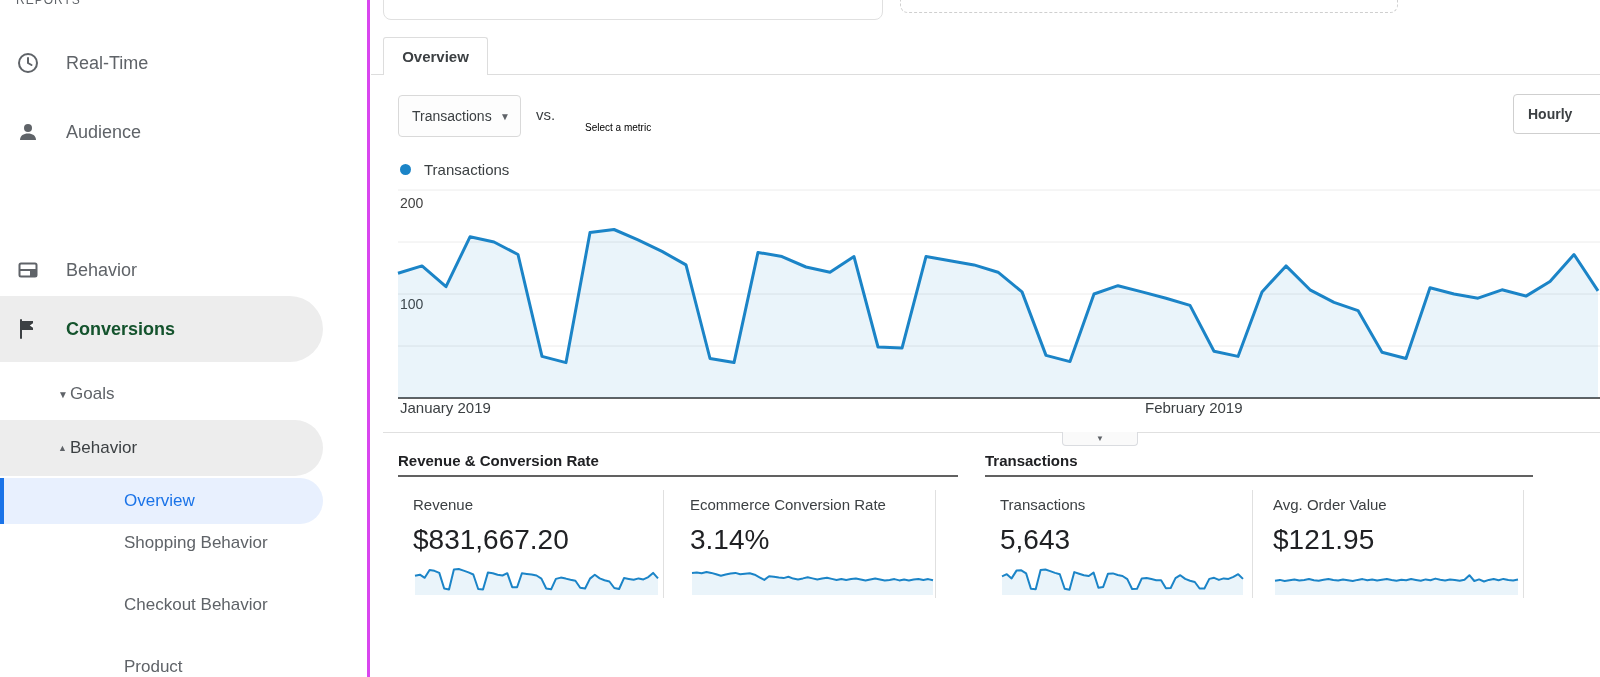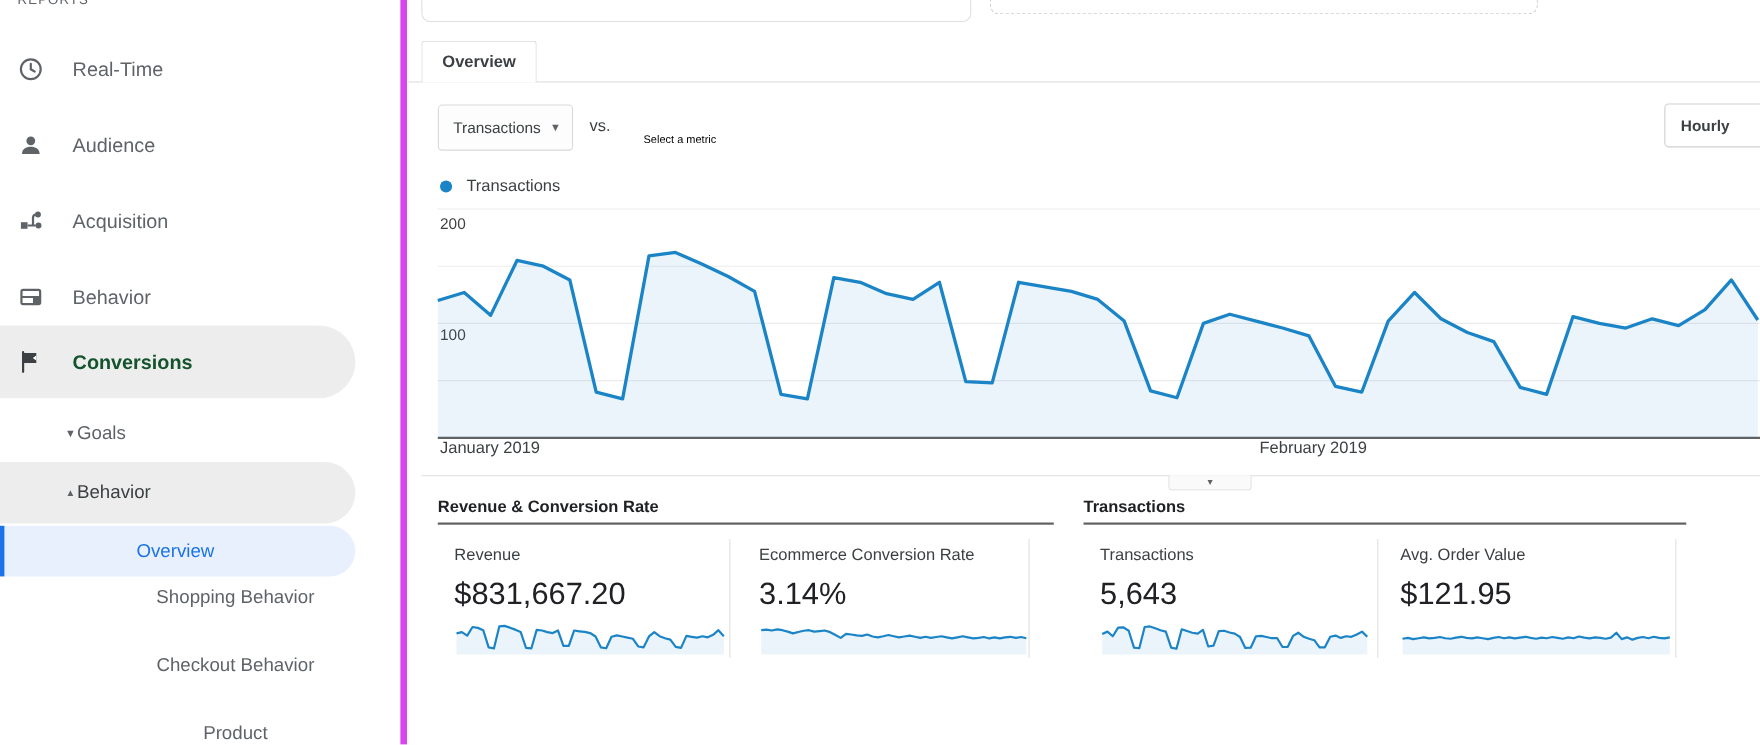--- a/index.html
+++ b/index.html
@@ -1,20 +1,20 @@
 <!DOCTYPE html>
 <html><head>
 <meta charset="utf-8">
 <style>
   html,body{margin:0;padding:0;background:#fff;}
   *{box-sizing:border-box;font-family:"Liberation Sans",sans-serif;}
   #app{position:relative;width:1600px;height:677px;background:#fff;overflow:hidden;}
 
   
-  #sidebar{position:absolute;left:0;top:0;width:370px;height:677px;background:#fff;border-right:6px solid #d946ef;overflow:hidden;text-align:center;}
+  #sidebar{position:absolute;left:0;top:0;width:370px;height:677px;background:#fff;border-right:3px solid #d946ef;overflow:hidden;}
   .reports-label{position:absolute;left:16px;top:-7px;font-size:12px;letter-spacing:1px;color:#5f6368;font-weight:500;}
   .nav-item{position:absolute;left:0;width:323px;height:66px;display:flex;align-items:center;cursor:pointer;}
   .nav-item .nicon{width:24px;height:24px;margin-left:16px;flex:0 0 24px;}
   .nav-item .nlabel{margin-left:26px;font-size:18px;color:#5f6368;}
   .nav-item.pill{background:#ededed;border-radius:0 33px 33px 0;}
   .nav-item.pill .nlabel{color:#14532d;font-weight:bold;}
   .sub-item{position:absolute;left:0;width:323px;height:44px;display:flex;align-items:center;cursor:pointer;}
   .sub-item .caret{width:12px;margin-left:58px;font-size:10px;color:#5f6368;}
   .sub-item .slabel{font-size:17px;color:#5f6368;}
   .sub-item.pill{background:#ededed;border-radius:0 28px 28px 0;height:56px;}
@@ -88,33 +88,20 @@
     <div class="nav-item" style="top:99px;">
       <span class="nicon">
         <svg width="24" height="24" viewBox="0 0 24 24">
             <circle cx="12" cy="8" r="4" fill="#5f6368"></circle>
             <path d="M4 20c0-4.4 3.6-6.5 8-6.5s8 2.1 8 6.5z" fill="#5f6368"></path>
           </svg>
       </span>
       <span class="nlabel">Audience</span>
     </div>
 
-    <div class="nav-item" style="top:168px;">
-      <span class="nicon">
-        <svg width="24" height="24" viewBox="0 0 24 24">
-            <rect x="3" y="13" width="6" height="6" fill="#5f6368"></rect>
-            <path d="M9 16h5M14 16V8M14 16v0" fill="none" stroke="#5f6368" stroke-width="2"></path>
-            <path d="M14 9c0-2 1.5-3 3-3" fill="none" stroke="#5f6368" stroke-width="2"></path>
-            <circle cx="18.5" cy="6" r="2.7" fill="#5f6368"></circle>
-            <circle cx="19" cy="16" r="2.7" fill="#5f6368"></circle>
-            <path d="M14 16h2.5" fill="none" stroke="#5f6368" stroke-width="2"></path>
-          </svg>
-      </span>
-      <span class="nlabel">Acquisition</span>
-    </div>
 
     <div class="nav-item" style="top:237px;">
       <span class="nicon">
         <svg width="24" height="24" viewBox="0 0 24 24">
             <rect x="3.5" y="5.5" width="17" height="13" rx="1.5" fill="none" stroke="#5f6368" stroke-width="2"></rect>
             <path d="M3.5 12h17" stroke="#5f6368" stroke-width="2"></path>
             <rect x="14" y="12" width="6.5" height="6.5" fill="#5f6368"></rect>
           </svg>
       </span>
       <span class="nlabel">Behavior</span>

